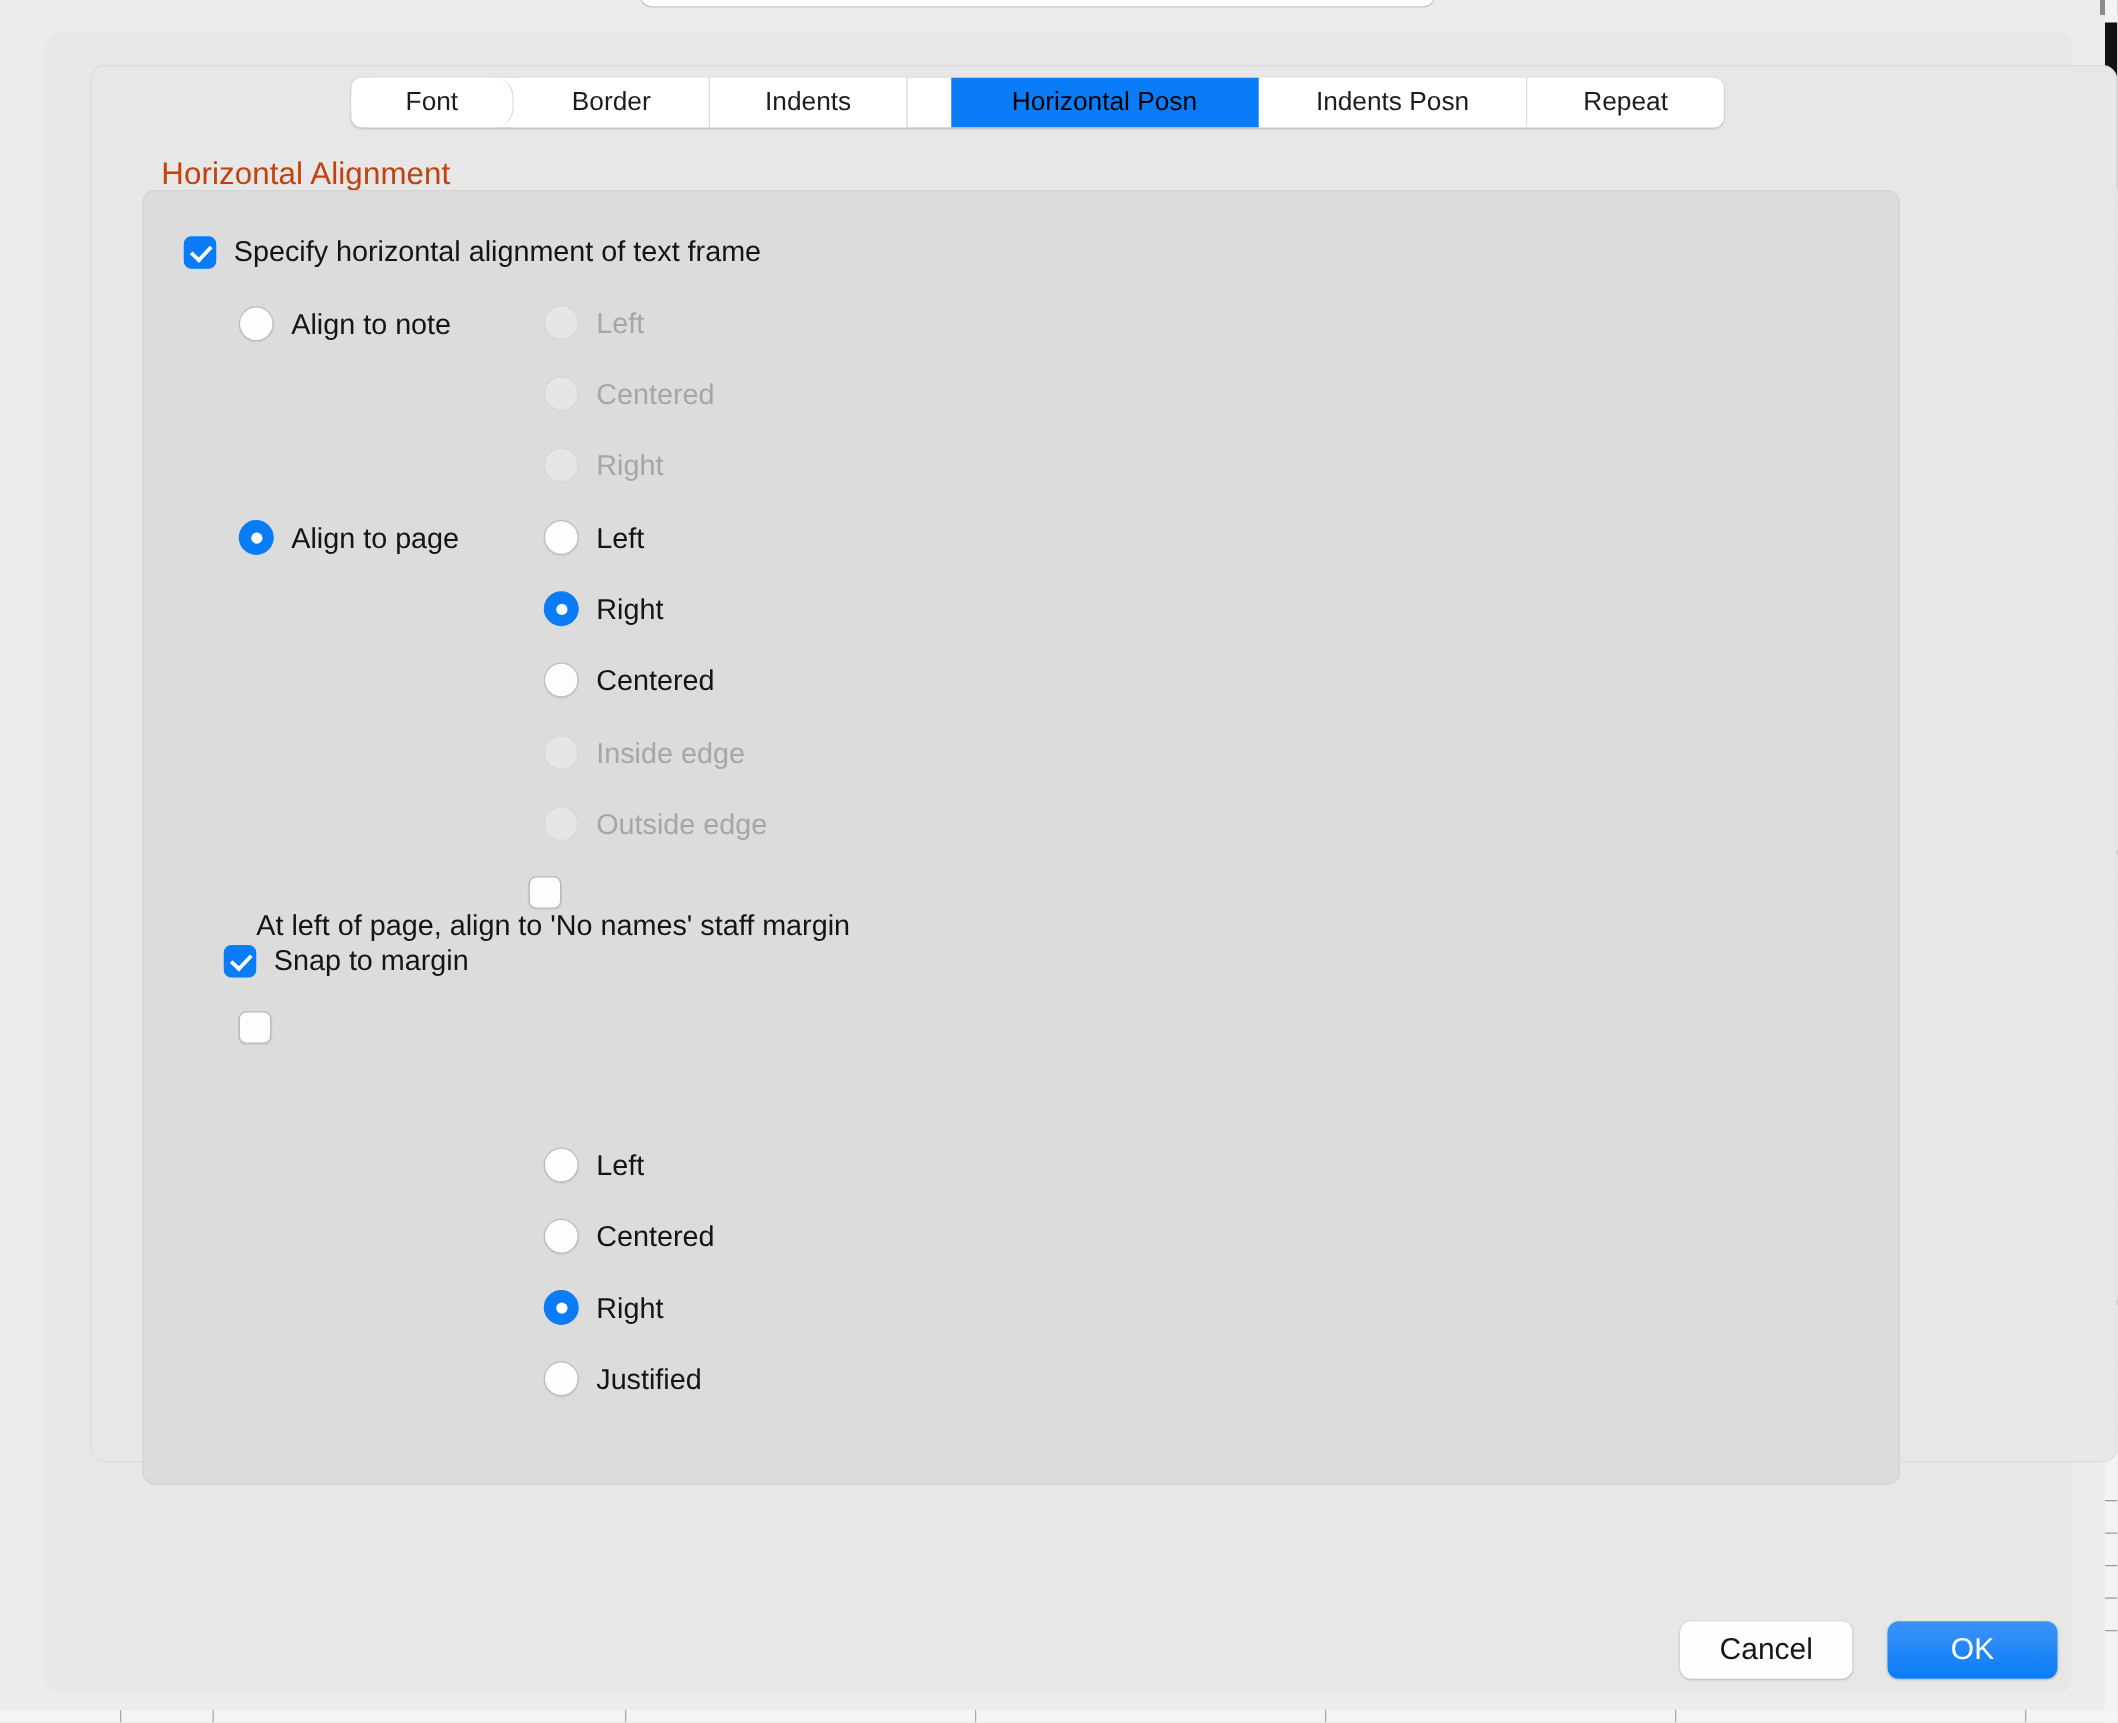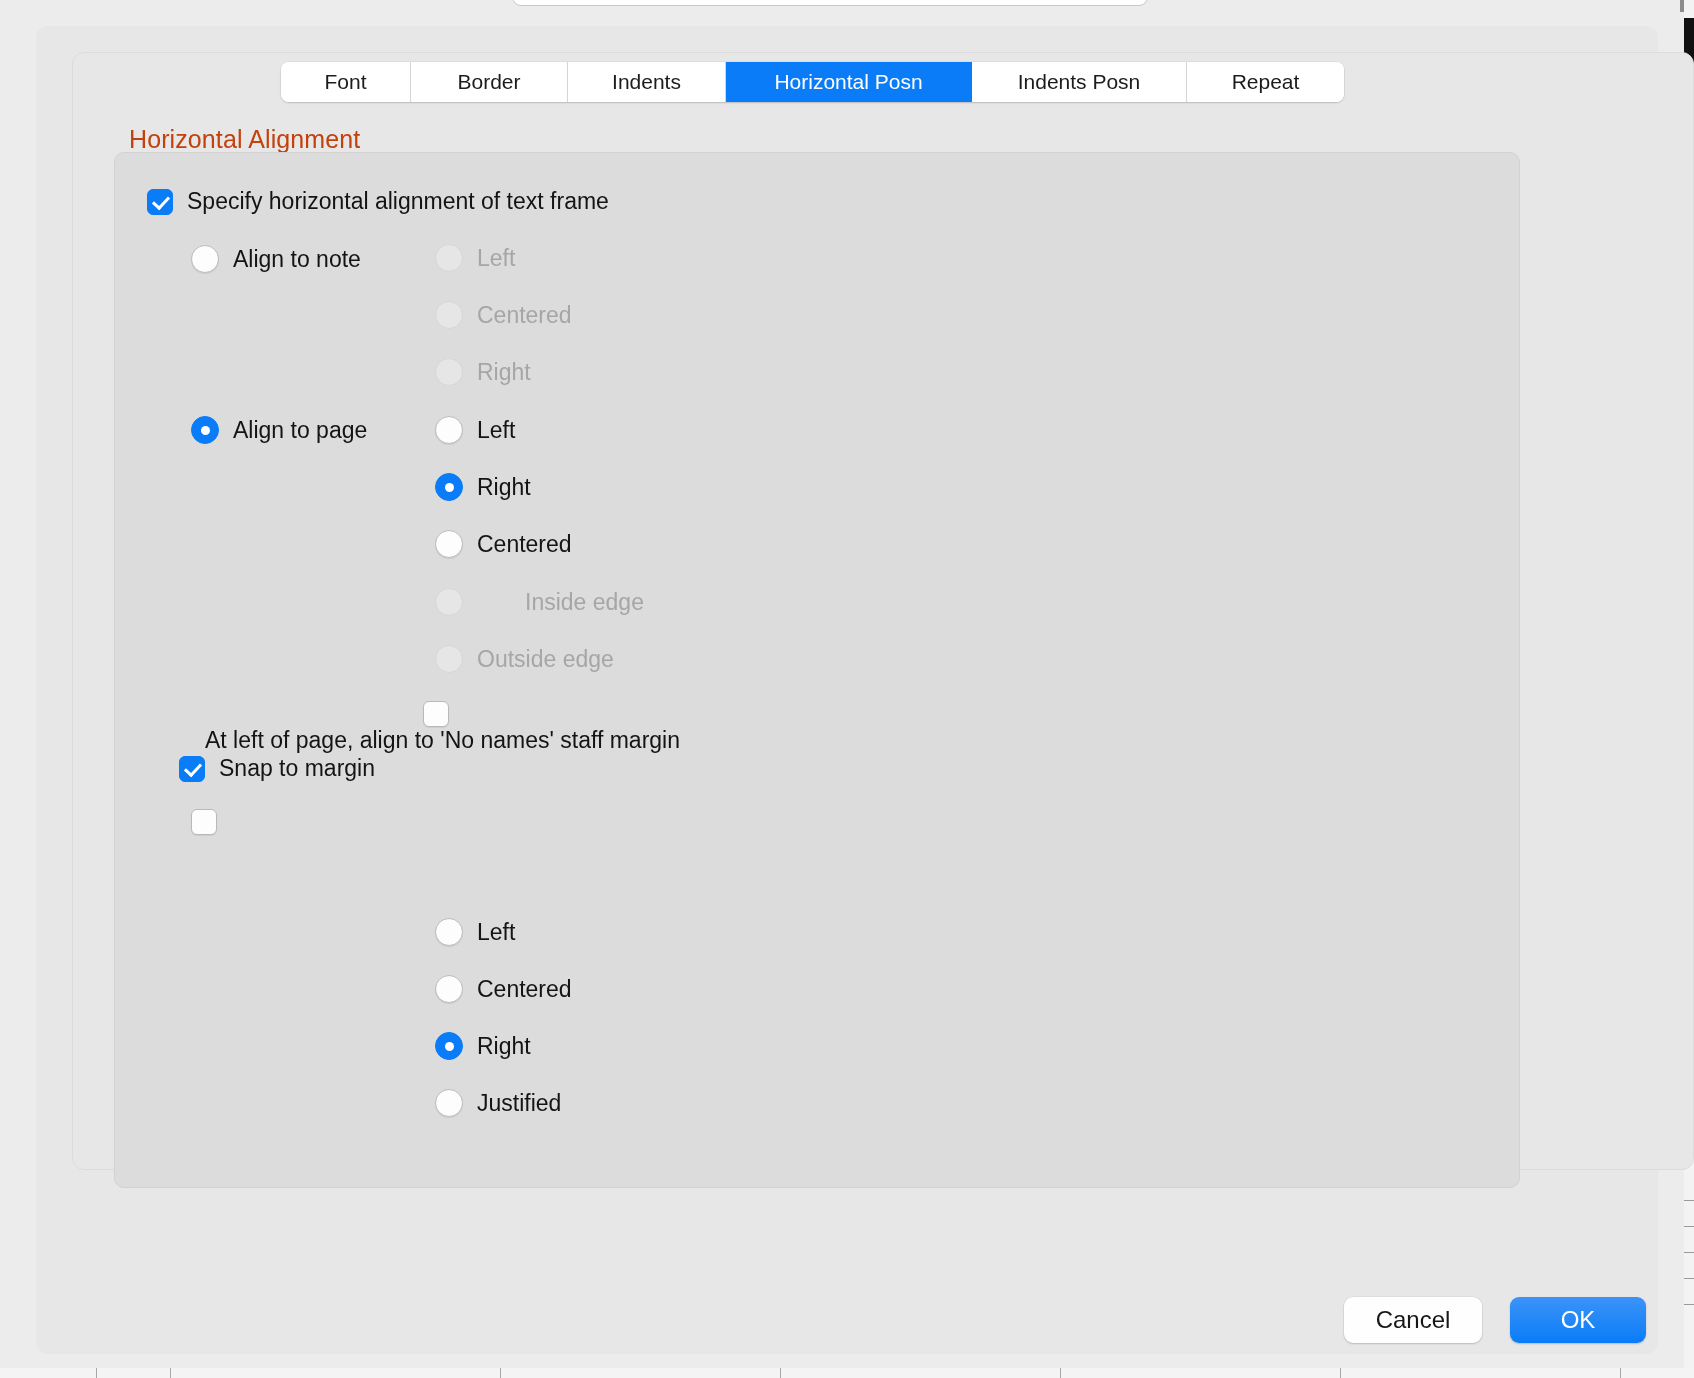--- a/index.html
+++ b/index.html
@@ -125,24 +125,25 @@
     color: #1c1c1c;
     background: #ffffff;
     border-right: 1px solid #d5d5d5;
     box-sizing: border-box;
     white-space: nowrap;
     cursor: default;
   }
   .tab:last-child { border-right: none; }
   .tab.active {
     background: #0a7cf7;
-    color: #ffffff;
+    color: #000000;
     border-right-color: #0a7cf7;
-  }
-  .tab.t-font    { width: 130px; }
+    margin-left: 35px;
+  }
+  .tab.t-font    { width: 130px; border-radius: 16px; }
   .tab.t-border  { width: 157px; }
   .tab.t-indents { width: 158px; }
   .tab.t-hpos    { width: 246px; }
   .tab.t-vpos    { width: 215px; }
   .tab.t-repeat  { width: 157px; }
 
   
   .group-title {
     position: absolute;
     left: 93px;
@@ -381,21 +382,21 @@
         <span class="lbl">Left</span>
       </div>
       <div class="row" style="left:320px; top:320px;">
         <span class="rb on"></span>
         <span class="lbl">Right</span>
       </div>
       <div class="row" style="left:320px; top:377px;">
         <span class="rb off"></span>
         <span class="lbl">Centered</span>
       </div>
-      <div class="row" style="left:320px; top:435px;gap:48px;">
+      <div class="row" style="left:320px; top:435px;">
         <span class="rb dis"></span>
         <span class="lbl dis">Inside edge</span>
       </div>
       <div class="row" style="left:320px; top:492px;">
         <span class="rb dis"></span>
         <span class="lbl dis">Outside edge</span>
       </div>
 
       <div class="row" style="left:76px; top:548px;flex-direction:column;">
         <span class="cb off"></span>

